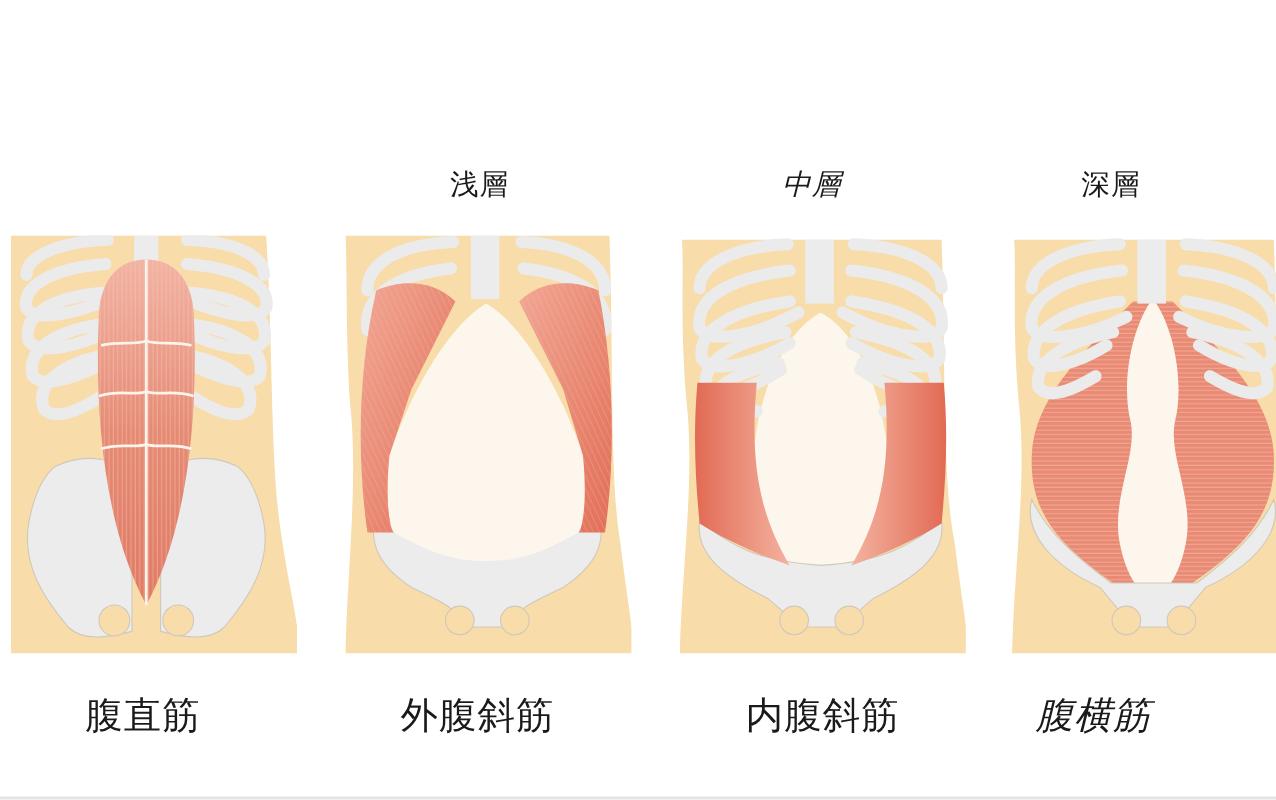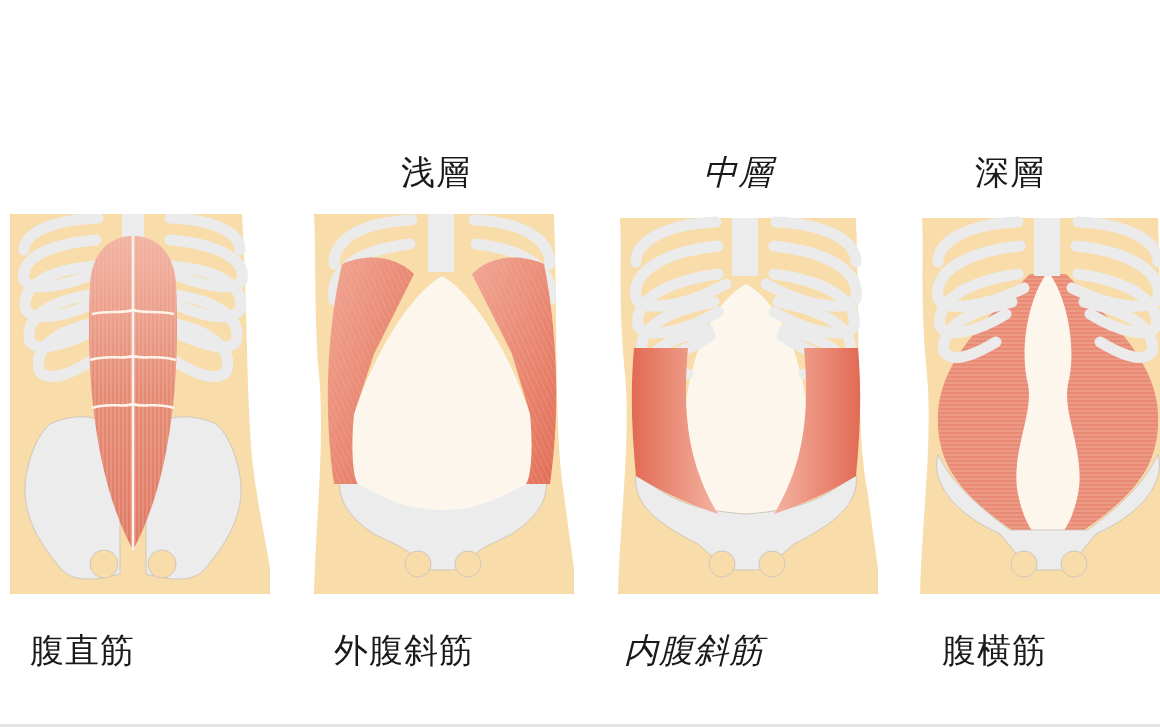--- a/index.html
+++ b/index.html
@@ -1,20 +1,20 @@
 <!DOCTYPE html>
 <html><head>
 <meta charset="utf-8">
 <style>
   html, body { margin:0; padding:0; background:#ffffff; }
   body { width:1160px; height:727px; position:relative; overflow:hidden;
          font-family:"DejaVu Sans","Liberation Sans",sans-serif; color:#1a1a1a; }
   .layer-title { position:absolute; top:150px; width:140px; text-align:center;
-                 font-size:34px; letter-spacing:1px; }
-  .muscle-label { position:absolute; top:628px; width:200px; text-align:left;
+                 font-size:26px; letter-spacing:1px; }
+  .muscle-label { position:absolute; top:628px; width:200px; text-align:center;
                   font-size:34px; letter-spacing:1px; }
   .panel { position:absolute; top:214px; width:260px; height:380px; }
   .panel svg { width:100%; height:100%; display:block; }
   .bottom-rule { position:absolute; left:0; right:0; bottom:0; height:3px; background:#e4e4e4; }
 </style>
 </head>
 <body>
 
 <div class="layer-title" style="left:366px;">浅層</div>
 <div class="layer-title" style="left:668px;font-style:italic;">中層</div>
@@ -149,16 +149,16 @@
     </g>
     <rect x="114" y="4" width="26" height="58" fill="#ececec"></rect>
     <path d="M18 240 C10 270 36 300 80 320 L110 356 L146 356 L176 320 C220 300 246 270 238 240 C224 270 200 292 168 316 L90 316 C58 292 32 270 18 240 Z" fill="#ececec" stroke="#cfc8bb"></path>
     <ellipse cx="104" cy="350" rx="13" ry="13" fill="#f8dcaa" stroke="#cfc8bb"></ellipse>
     <ellipse cx="154" cy="350" rx="13" ry="13" fill="#f8dcaa" stroke="#cfc8bb"></ellipse>
   </svg>
 </div>
 
 <div class="muscle-label" style="left:30px;">腹直筋</div>
 <div class="muscle-label" style="left:334px;">外腹斜筋</div>
-<div class="muscle-label" style="left:624px;font-style:italic;">内腹斜筋</div>
-<div class="muscle-label" style="left:942px;">腹横筋</div>
+<div class="muscle-label" style="left:648px;">内腹斜筋</div>
+<div class="muscle-label" style="left:894px;font-style:italic;">腹横筋</div>
 
 <div class="bottom-rule"></div>
 
 </body></html>

